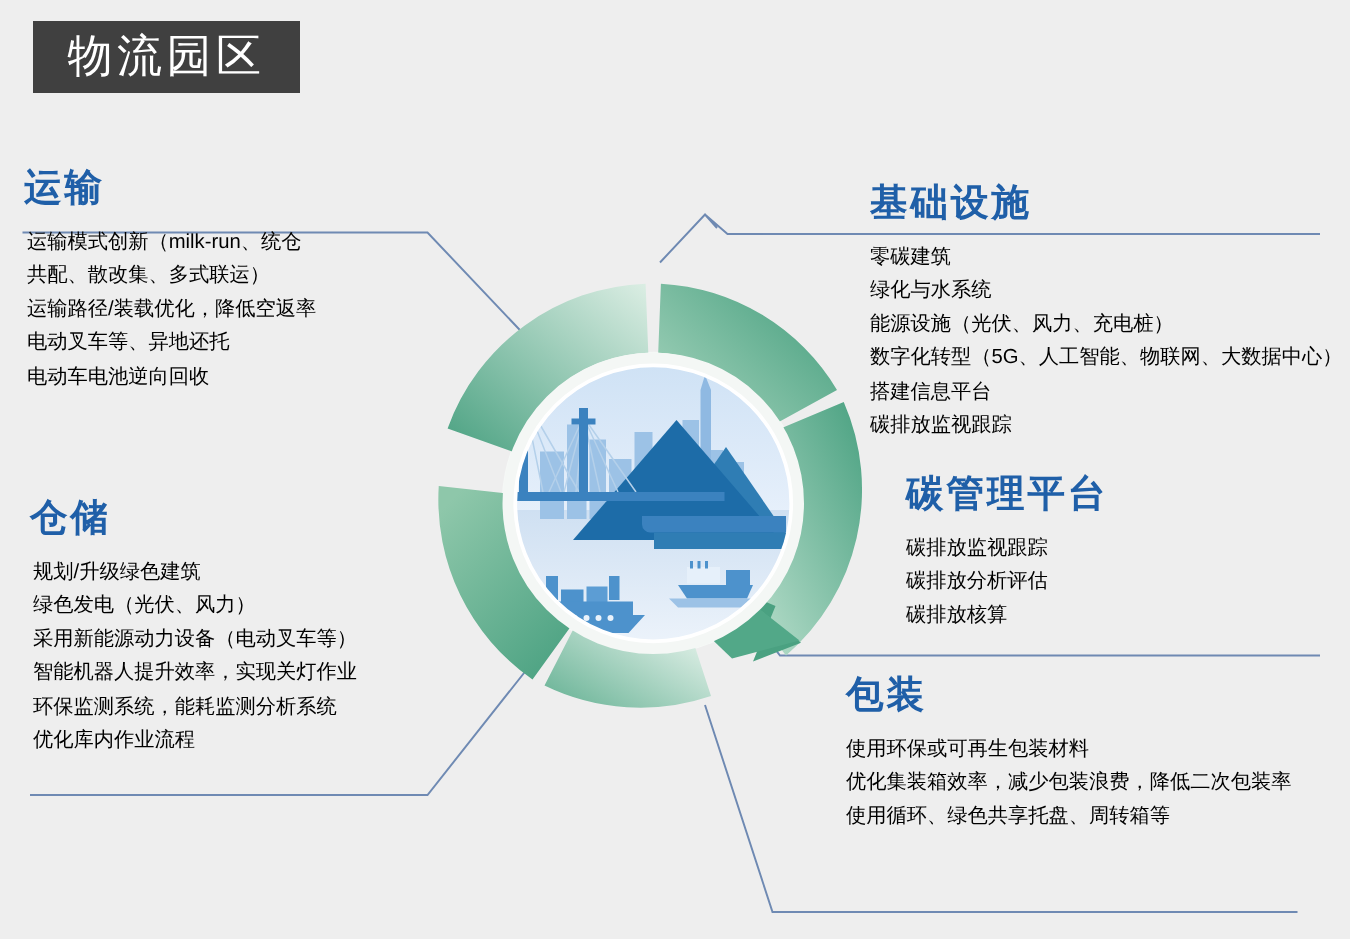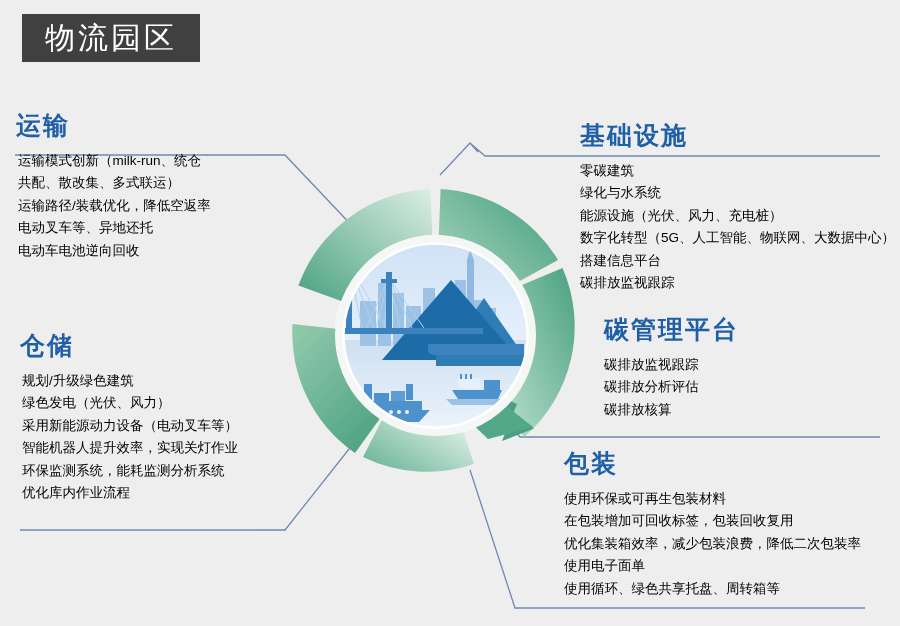--- a/index.html
+++ b/index.html
@@ -309,20 +309,18 @@
       <li>碳排放监视跟踪</li>
       <li>碳排放分析评估</li>
       <li>碳排放核算</li>
     </ul>
   </div>
 
   <div class="section sec-packaging">
     <h2 class="section-heading">包装</h2>
     <ul class="section-list">
       <li>使用环保或可再生包装材料</li>
-      <li>在包装增加可回收标签，包装回收复用</li>
       <li>优化集装箱效率，减少包装浪费，降低二次包装率</li>
-      <li>使用电子面单</li>
       <li>使用循环、绿色共享托盘、周转箱等</li>
     </ul>
   </div>
 
 </div>
 
 </body></html>

